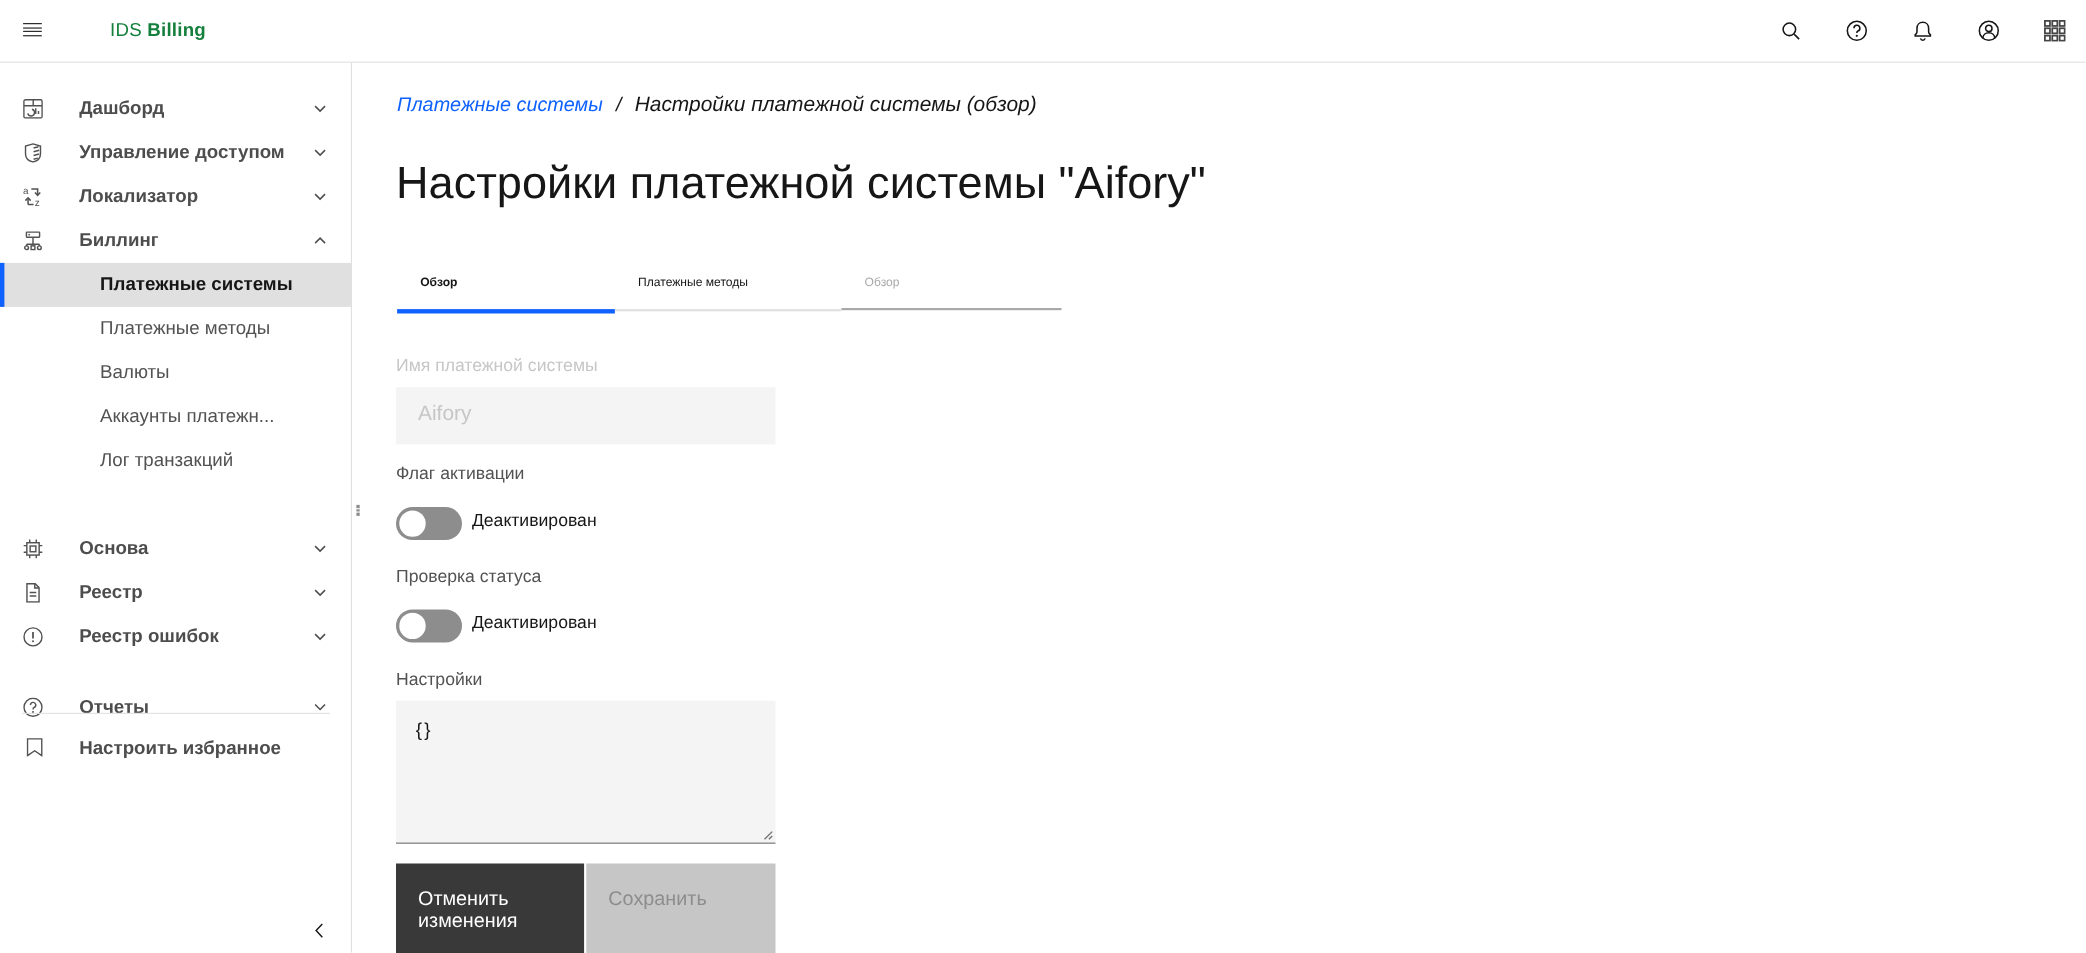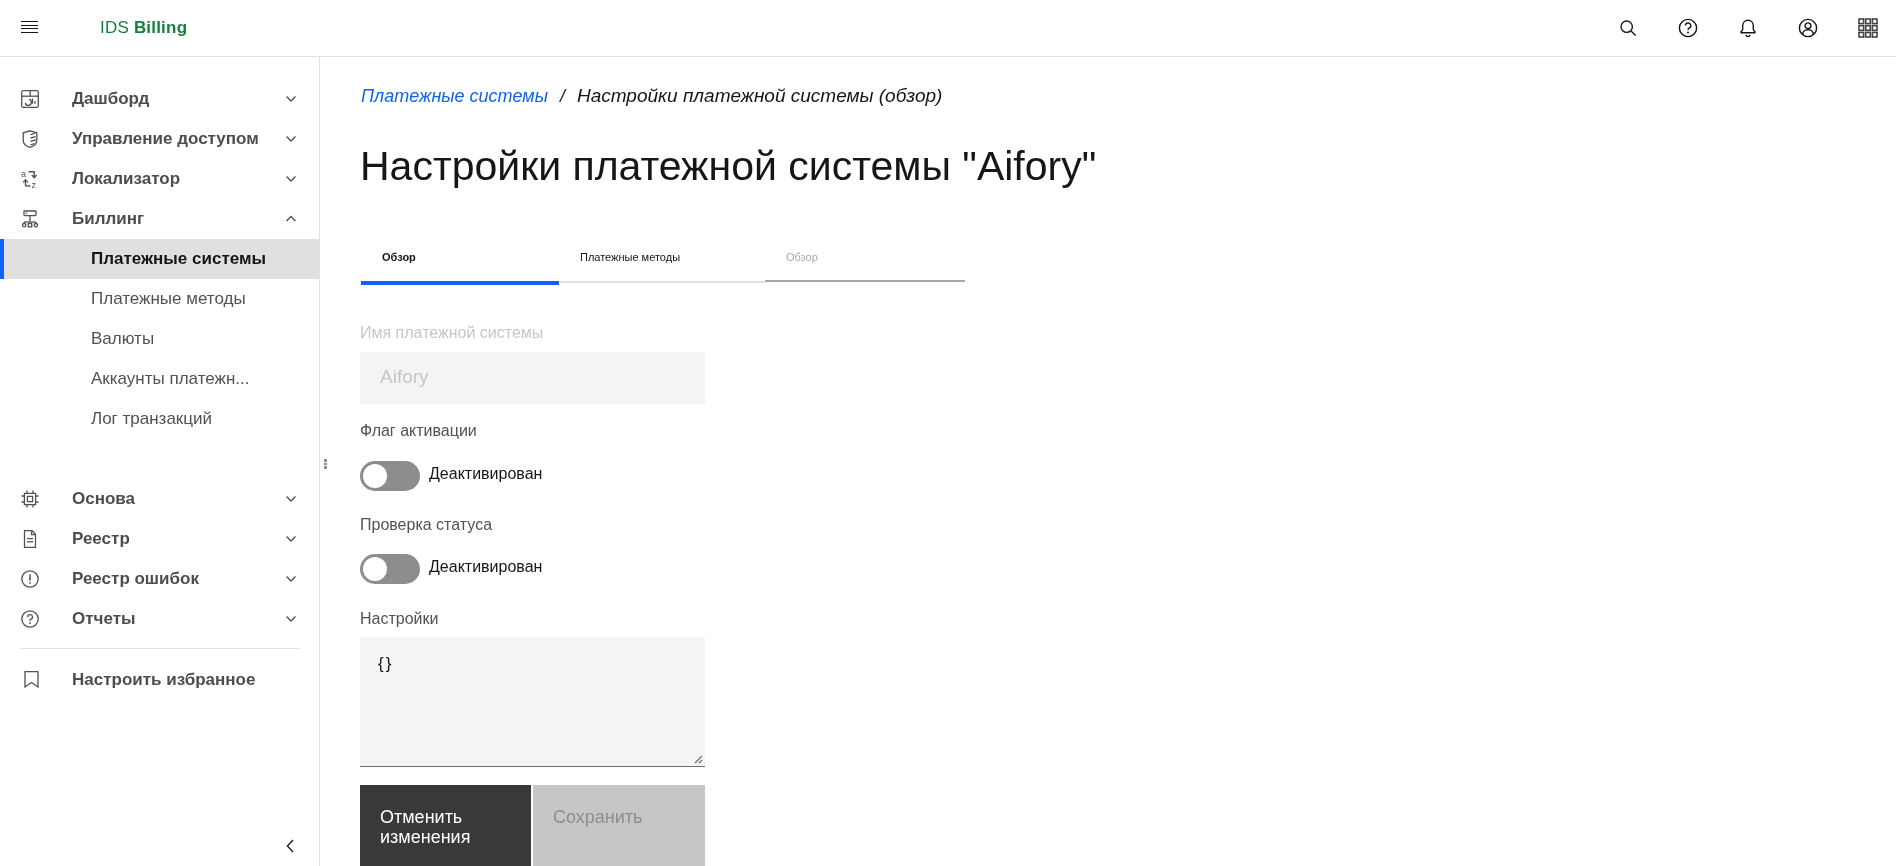--- a/index.html
+++ b/index.html
@@ -201,21 +201,21 @@
     <svg class="ic" viewBox="0 0 18 18" fill="none" stroke="#525252" stroke-width="1.3">
       <circle cx="9" cy="9" r="8.2"></circle>
         <path d="M9 4.6 V10.4" stroke-width="1.6"></path>
         <circle cx="9" cy="12.9" r="0.9" fill="#525252" stroke="none"></circle>
       </svg>
     <span class="tx">Реестр ошибок</span>
     <svg class="chev" viewBox="0 0 12 12" fill="none" stroke="#4d4d4d" stroke-width="1.4">
         <path d="M1.5 3.5 L6 8 L10.5 3.5"></path>
       </svg>
   </div>
-  <div class="nav-item" style="top:542px">
+  <div class="nav-item" style="top:566px">
     <svg class="ic" viewBox="0 0 18 18" fill="none" stroke="#525252" stroke-width="1.3">
       <circle cx="9" cy="9" r="8.2"></circle>
         <path d="M6.7 6.9 a2.4 2.4 0 1 1 3.2 2.3 c-.8.3-.9.8-.9 1.7"></path>
         <circle cx="9" cy="13.2" r="0.9" fill="#525252" stroke="none"></circle>
       </svg>
     <span class="tx">Отчеты</span>
     <svg class="chev" viewBox="0 0 12 12" fill="none" stroke="#4d4d4d" stroke-width="1.4">
         <path d="M1.5 3.5 L6 8 L10.5 3.5"></path>
       </svg>
   </div>

